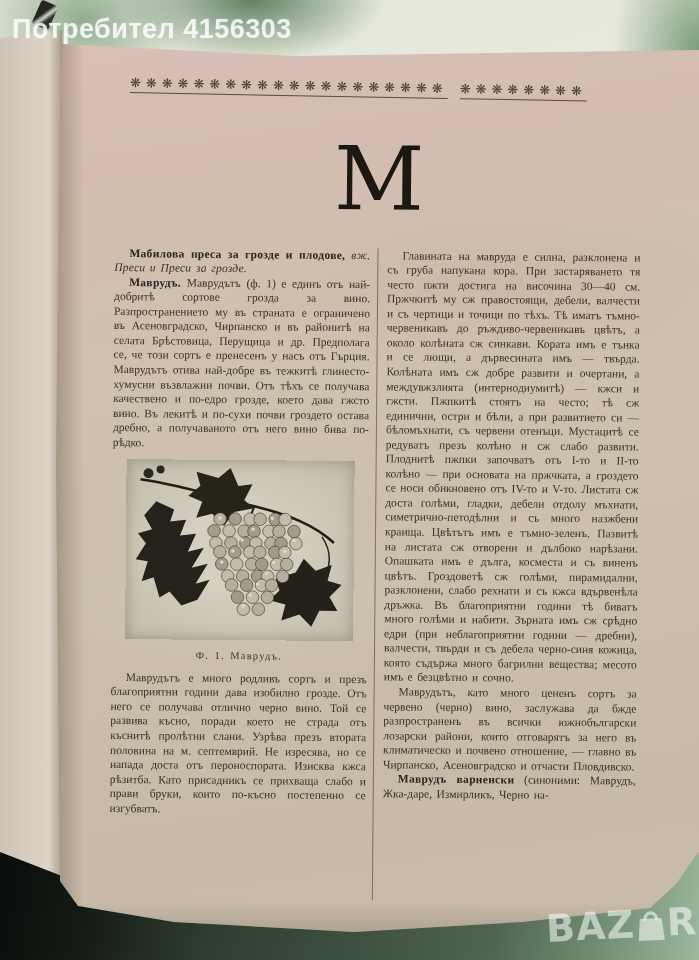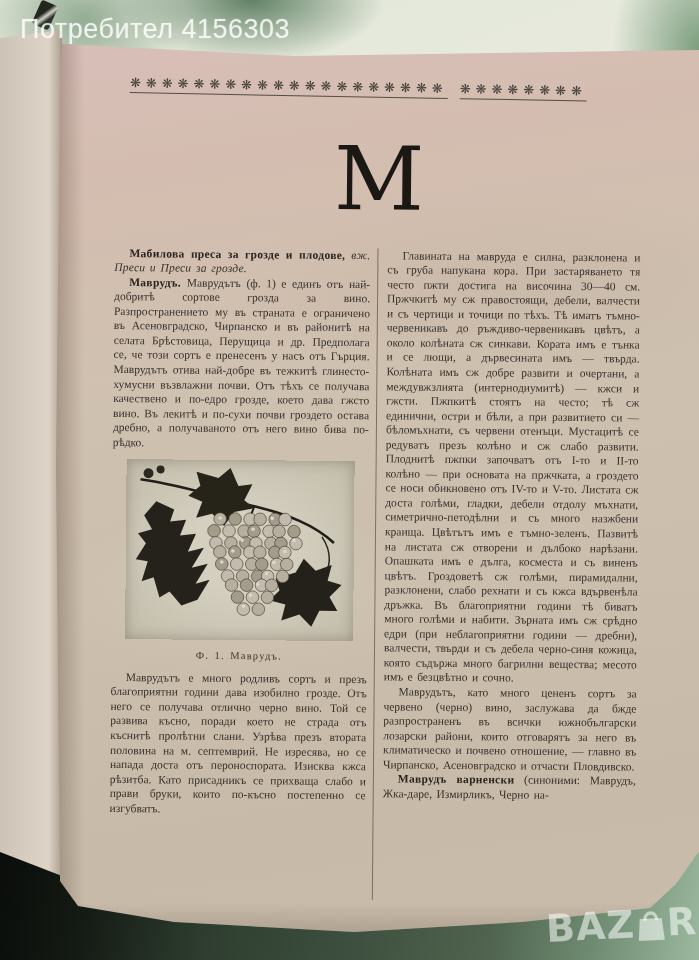--- a/index.html
+++ b/index.html
@@ -54,22 +54,22 @@
   .col.right{width:253px;padding-left:9px;}
   p{margin:0;text-indent:15px;}
   b{color:#2b251f;letter-spacing:.3px;}
   i.ref{letter-spacing:.2px;}
   
   figure{margin:10px auto 7px;width:228px;}
   .photo{width:228px;height:180px;background:radial-gradient(#d5cfbf 30%,#c3bdac 95%);
     box-shadow:inset 0 0 14px rgba(70,60,45,.35);}
   figcaption{font-size:10.5px;letter-spacing:1.2px;text-align:center;margin-top:9px;color:#3b362e;}
   
-  .wm-user{position:absolute;left:20px;top:14px;z-index:20;
-    font-family:"Liberation Sans",sans-serif;font-weight:normal;font-size:27px;
+  .wm-user{position:absolute;left:12px;top:14px;z-index:20;
+    font-family:"Liberation Sans",sans-serif;font-weight:bold;font-size:27px;
     color:rgba(255,255,255,.8);letter-spacing:.5px;text-shadow:0 0 2px rgba(255,255,255,.25);}
   .wm-bazar{position:absolute;right:2px;bottom:16px;z-index:20;display:flex;align-items:flex-end;
     font-family:"DejaVu Sans",sans-serif;font-weight:bold;font-size:38px;line-height:1;
     color:rgba(255,255,255,.55);letter-spacing:1px;transform:rotate(-3deg);}
   .wm-bazar .bag{width:30px;height:36px;margin:0 1px;}
   
   .clip{position:absolute;left:36px;top:2px;width:18px;height:26px;z-index:4;
     background:linear-gradient(120deg,#23261f 40%,#cfd3c9 55%,#30332a 70%);
     transform:rotate(24deg);border-radius:3px;}
 </style>

